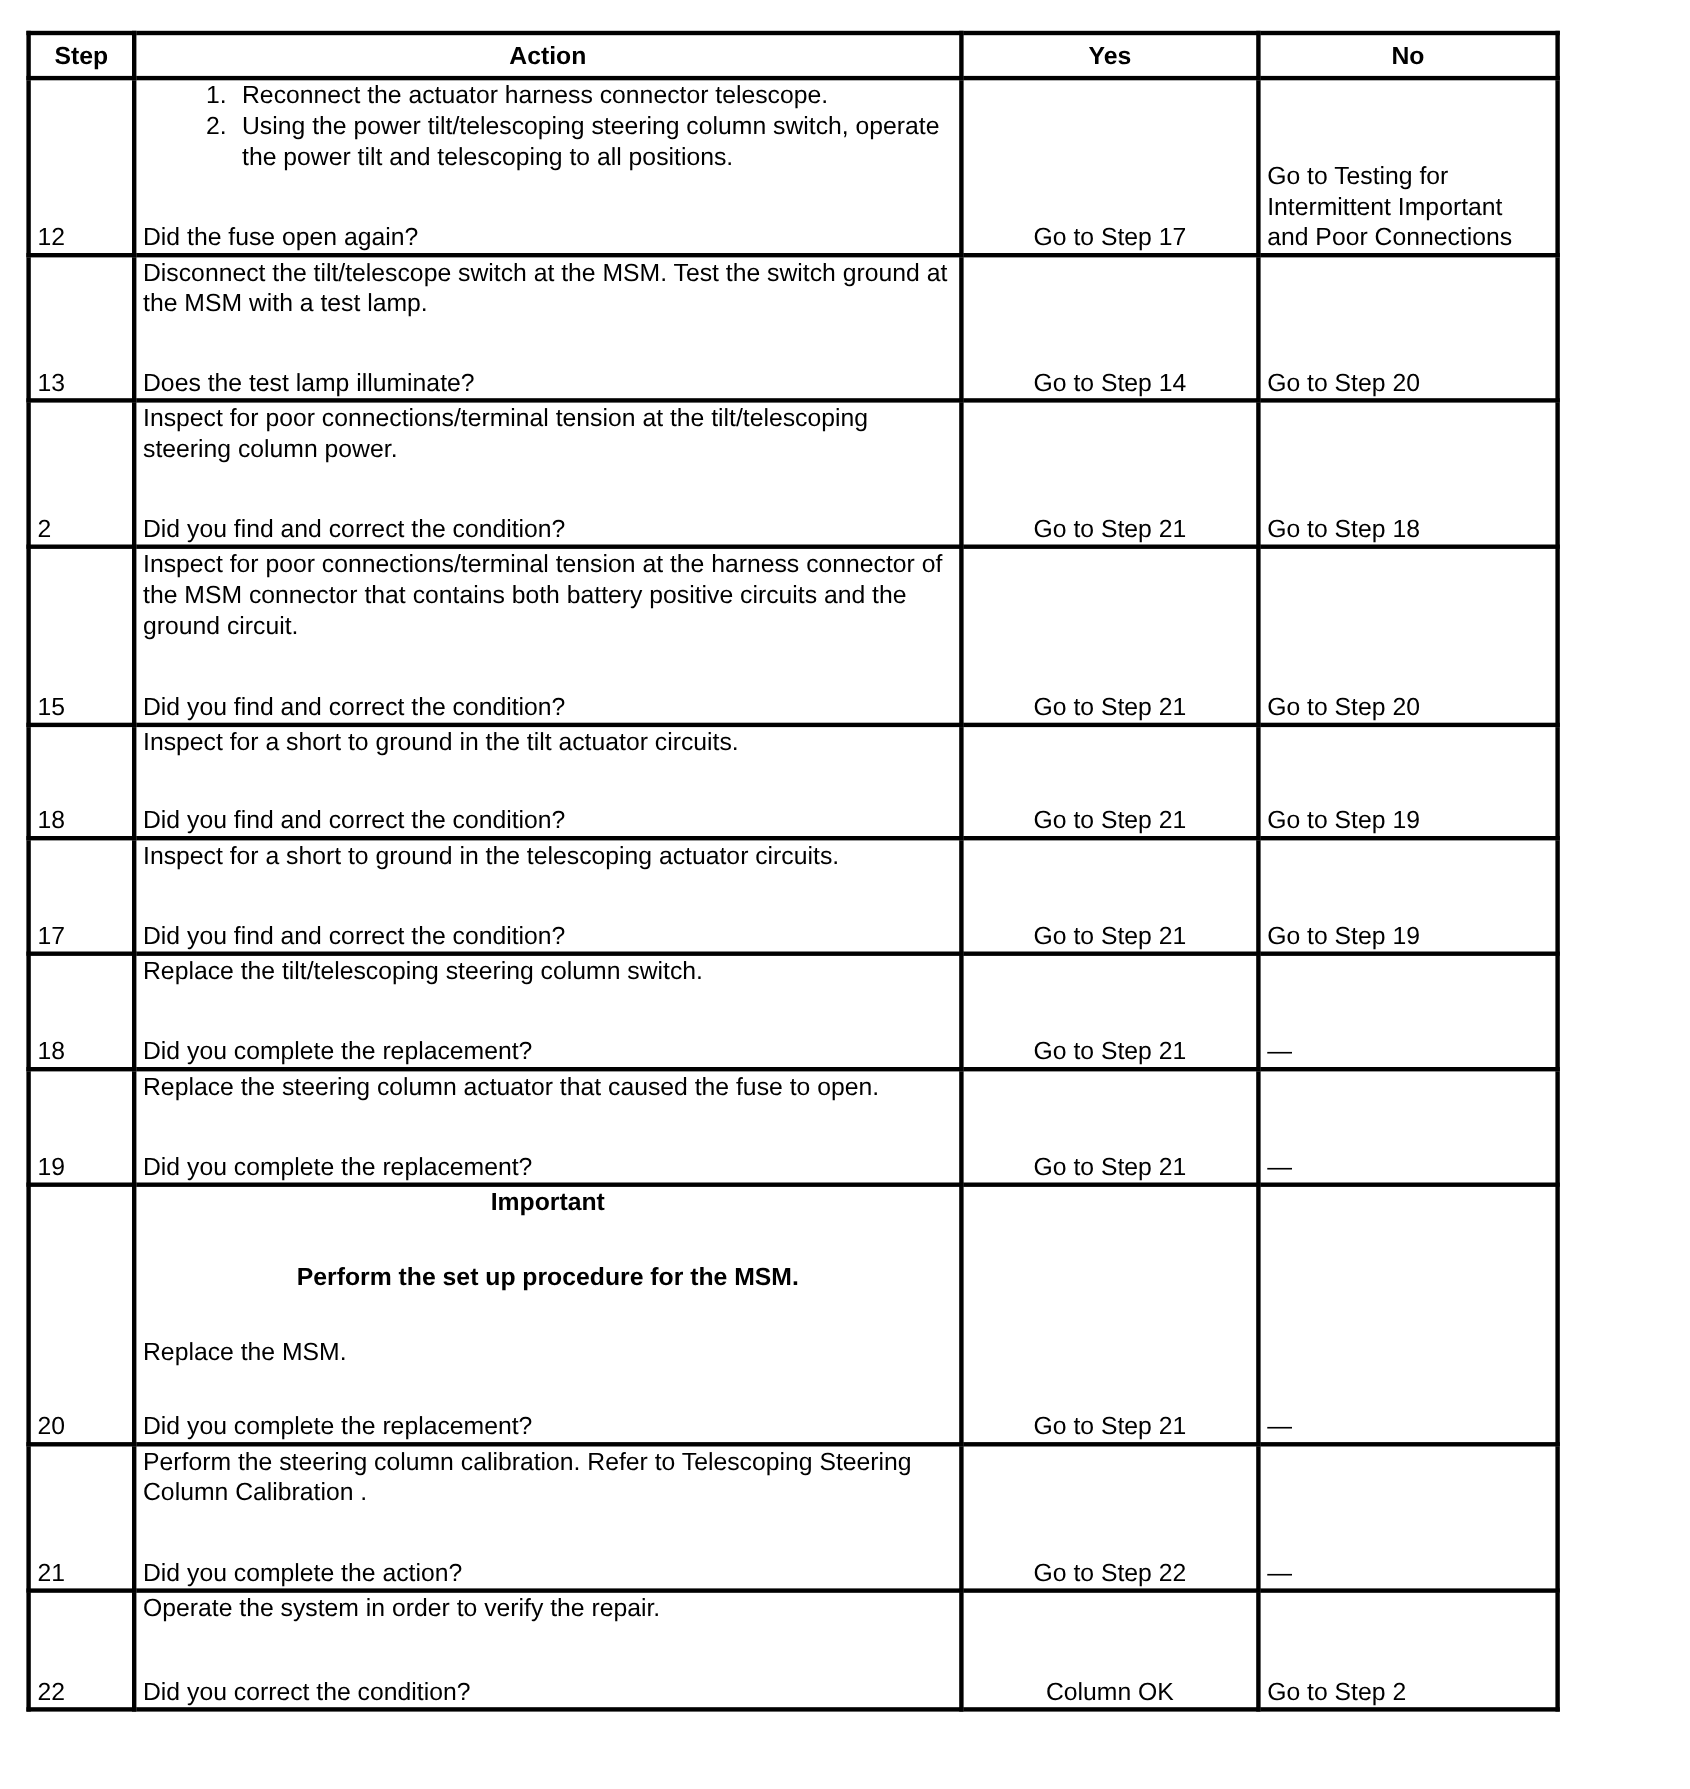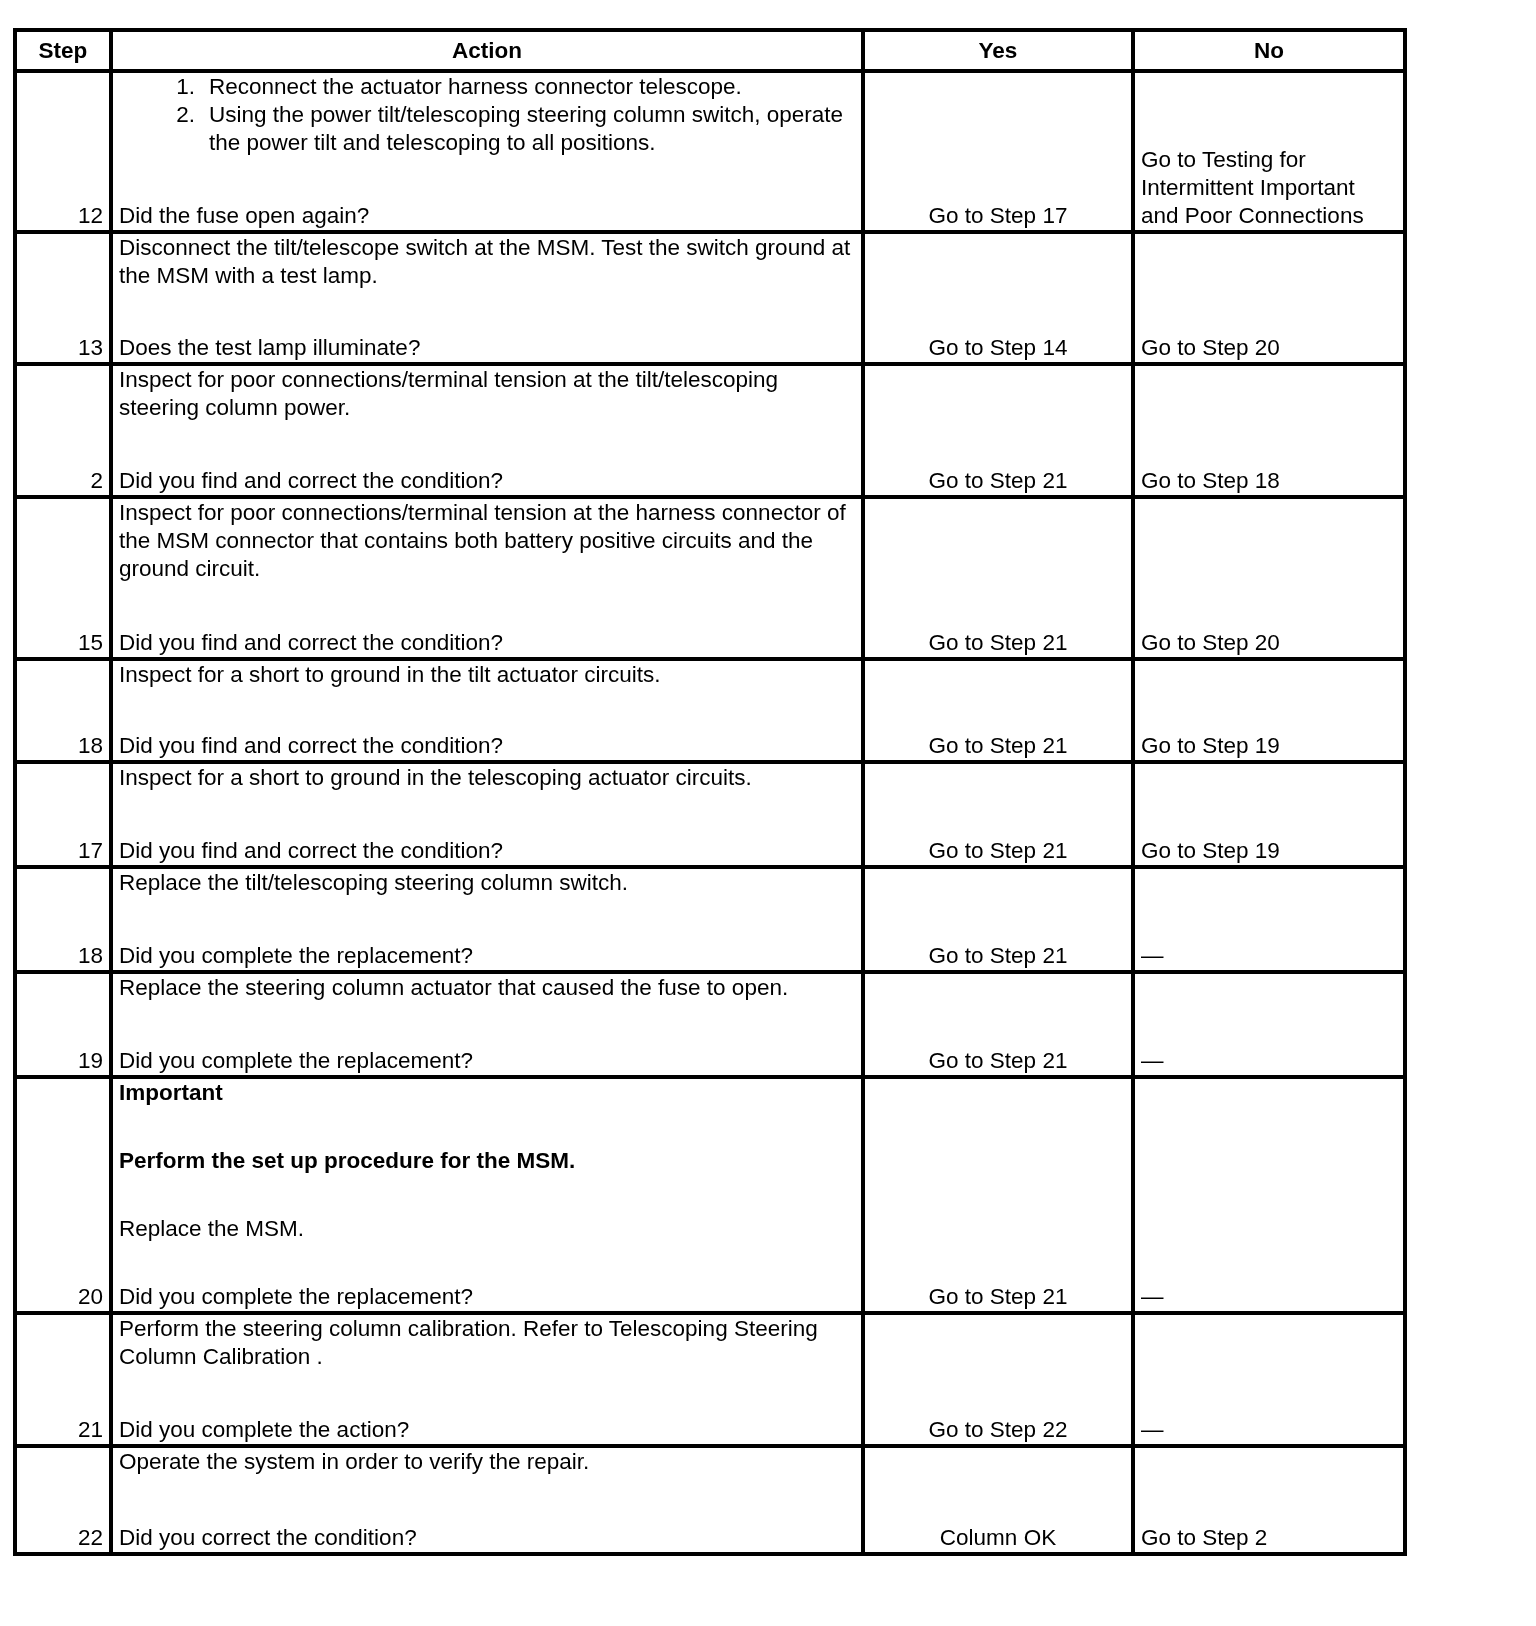--- a/index.html
+++ b/index.html
@@ -1,18 +1,18 @@
 <!DOCTYPE html>
 <html><head>
 <meta charset="utf-8">
 <style>
   html, body { margin: 0; padding: 0; background: #ffffff; }
   body { width: 1536px; height: 1626px; position: relative; font-family: "Liberation Sans", sans-serif; color: #000; }
   table.steps {
-    position: absolute; left: 13px; top: 28px;
+    position: absolute; left: 24px; top: 28px;
     width: 1390px;
     border-collapse: collapse;
     table-layout: fixed;
     font-size: 22.5px;
     line-height: 28px;
   }
   table.steps td, table.steps th {
     border: 4px solid #000;
     padding: 0 6px;
     vertical-align: bottom;
@@ -21,31 +21,31 @@
     font-weight: bold;
     text-align: center;
     height: 33px;
     vertical-align: middle;
     padding: 2px 4px;
   }
   col.c-step { width: 96px; }
   col.c-action { width: 752px; }
   col.c-yes { width: 270px; }
   col.c-no { width: 272px; }
-  td.step-num { text-align: right; vertical-align: middle; }
+  td.step-num { text-align: left; vertical-align: middle; }
   td.yes-cell { text-align: center; padding-bottom: 2px; }
   td.no-cell { text-align: left; padding-bottom: 2px; }
   td.no-cell.left { text-align: left; }
   td.action-cell { padding-top: 4px; padding-bottom: 2px; vertical-align: top; }
   .action-wrap { display: flex; flex-direction: column; justify-content: space-between; height: 100%; }
   ol.substeps { margin: 0; padding: 0; list-style: none; }
   ol.substeps li { display: flex; }
   ol.substeps .num { width: 90px; text-align: right; padding-right: 14px; flex: none; box-sizing: border-box; padding-left: 40px; }
   ol.substeps .txt { flex: 1; }
-  .bold { font-weight: bold; }
+  .bold { font-weight: bold; text-align: center; }
   p.line { margin: 0; }
 </style>
 </head>
 <body>
 
 <table class="steps">
   <colgroup>
     <col class="c-step">
       <col class="c-action">
       <col class="c-yes">

